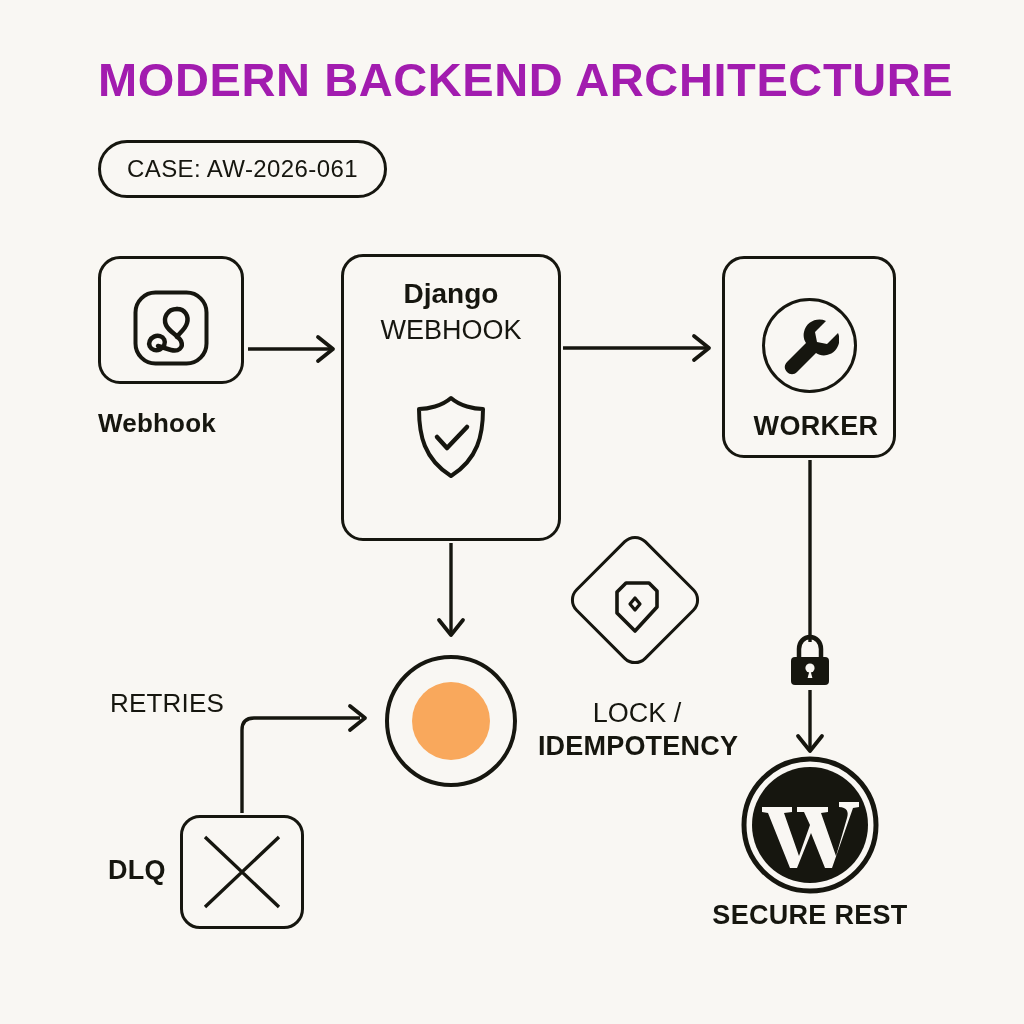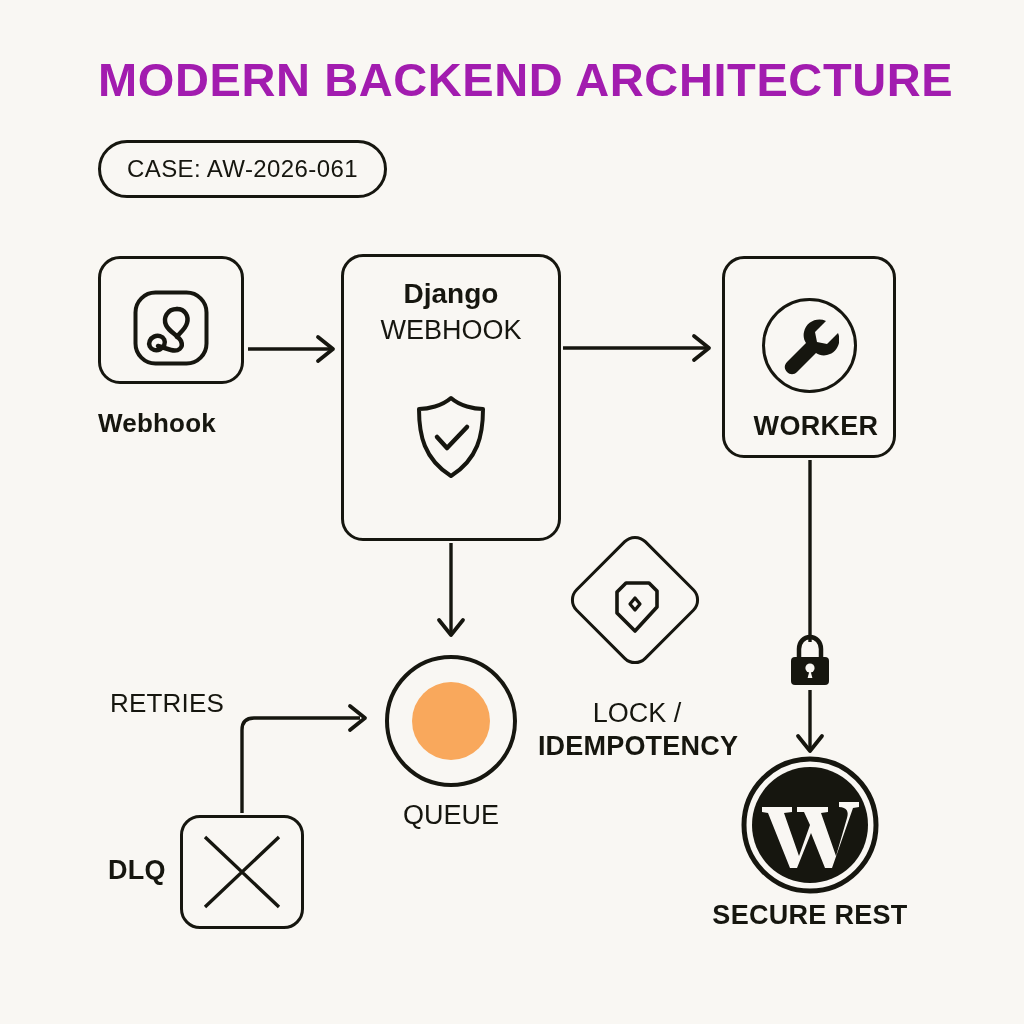--- a/index.html
+++ b/index.html
@@ -223,21 +223,20 @@
 
   <div class="abs node-box" id="worker-box"></div>
   <div class="abs" id="worker-circle"></div>
   <svg class="abs" id="worker-wrench" viewBox="0 0 60 60">
     <path d="M 47 6 C 38 2 27 7 25 17 C 24 21 25 25 27 28 L 8 47 C 5 50 5 54 8 57 C 11 60 15 60 18 57 L 37 38 C 40 40 44 41 48 40 C 58 38 63 27 59 18 L 48 29 L 38 27 L 36 17 Z" fill="#16160F"></path>
   </svg>
   <div class="abs" id="worker-label">WORKER</div>
 
   <div class="abs" id="queue-outer"></div>
   <div class="abs" id="queue-inner" style="background: rgb(249, 168, 92);"></div>
-  <div class="abs" id="queue-label">QUEUE</div>
 
   <div class="abs" id="lock-diamond"></div>
   <svg class="abs" id="lock-glyph" viewBox="0 0 54 62">
     <path d="M 9 14 L 18 5 L 41 5 L 49 13 L 49 29 L 27 53 L 9 35 Z" fill="none" stroke="#16160F" stroke-width="3.6" stroke-linejoin="round"></path>
     <path d="M 27 20 L 32 26 L 27 32 L 22 26 Z" fill="none" stroke="#16160F" stroke-width="3.2" stroke-linejoin="round"></path>
   </svg>
   <div class="abs" id="lock-label2">IDEMPOTENCY</div>
   <div class="abs" id="lock-label1">LOCK /</div>
 
   <div class="abs node-box" id="dlq-box"></div>

